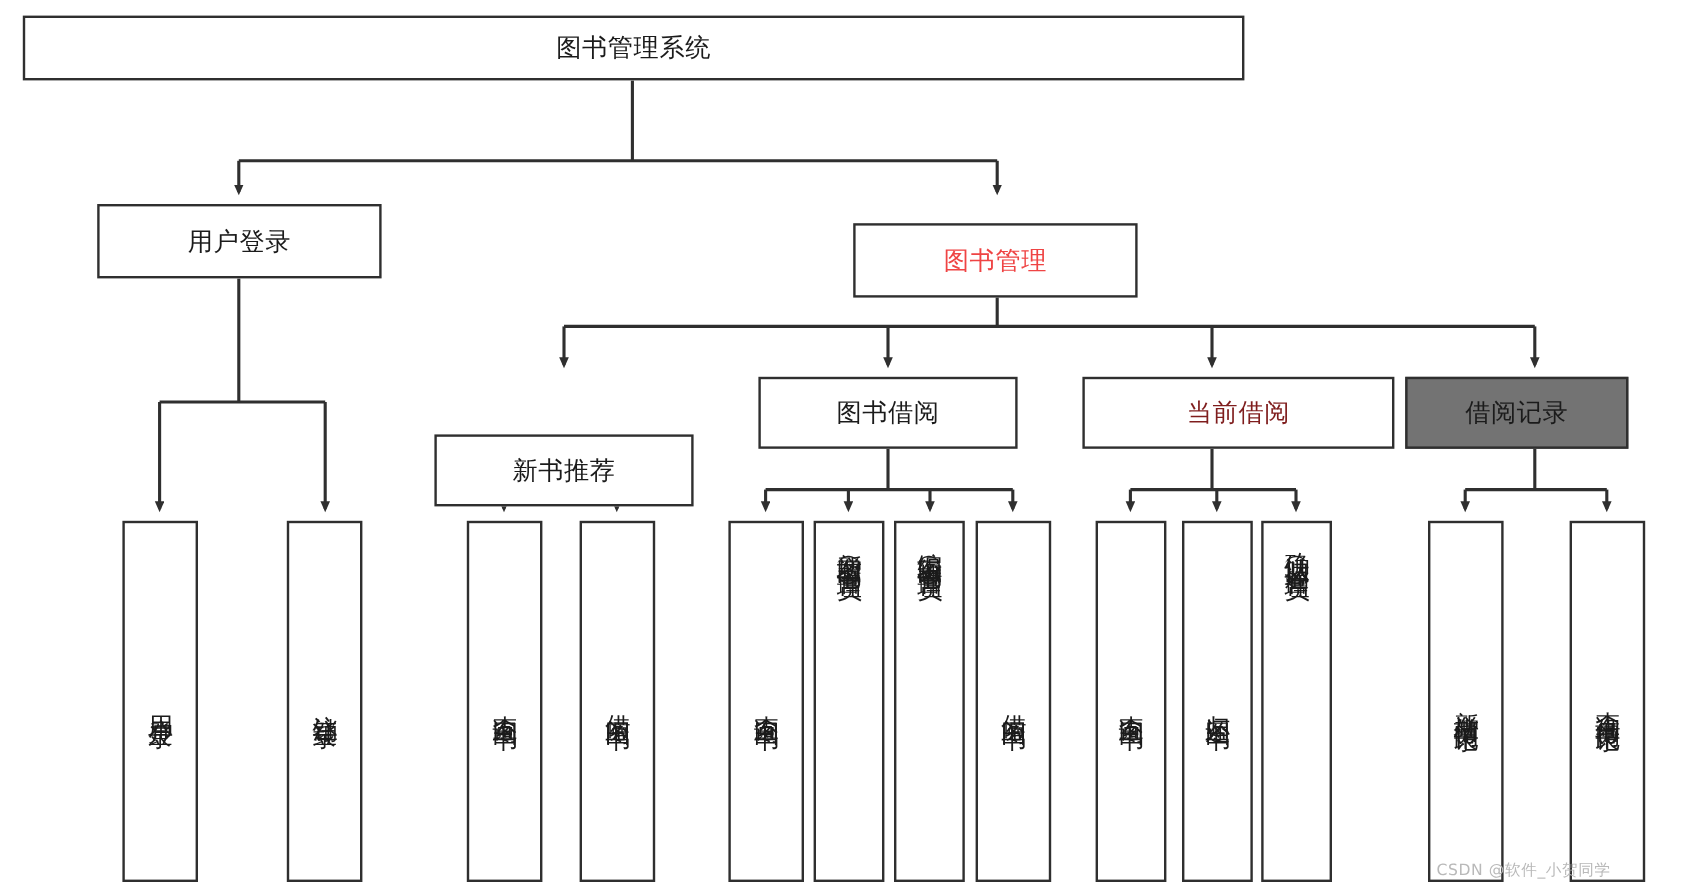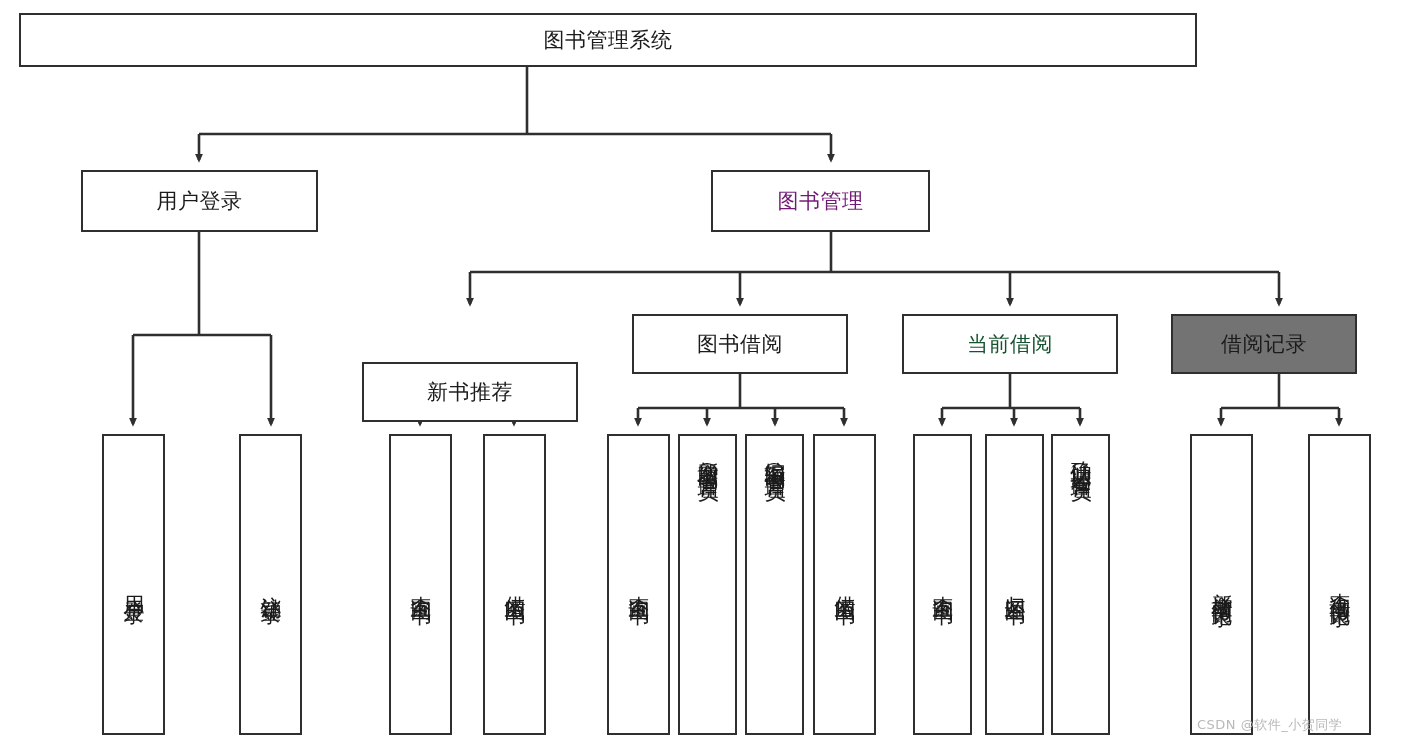--- a/index.html
+++ b/index.html
@@ -111,28 +111,28 @@
       <path d="M1014,408 L1014,424" marker-end="url(#arrow)"></path>
       <path d="M1080,408 L1080,424" marker-end="url(#arrow)"></path>
 
       <path d="M1279,374 L1279,408"></path>
       <path d="M1221,408 L1339,408"></path>
       <path d="M1221,408 L1221,424" marker-end="url(#arrow)"></path>
       <path d="M1339,408 L1339,424" marker-end="url(#arrow)"></path>
     </g>
   </svg>
 
-  <div class="node horiz" style="left: 19px; top: 13px; width: 1178px; height: 54px; border-color: rgb(47, 47, 47); background: rgb(255, 255, 255); color: rgb(27, 27, 27);">图书管理系统</div>
+  <div class="node horiz" style="left: 19px; top: 13px; width: 1018px; height: 54px; border-color: rgb(47, 47, 47); background: rgb(255, 255, 255); color: rgb(27, 27, 27);">图书管理系统</div>
 
   <div class="node horiz" style="left: 81px; top: 170px; width: 237px; height: 62px; border-color: rgb(47, 47, 47); background: rgb(255, 255, 255); color: rgb(27, 27, 27);">用户登录</div>
-  <div class="node horiz" style="left: 711px; top: 170px; width: 219px; height: 62px; border-color: rgb(47, 47, 47); background: rgb(255, 255, 255); color: #701a75;">图书管理</div>
+  <div class="node horiz" style="left: 711px; top: 186px; width: 237px; height: 62px; border-color: rgb(47, 47, 47); background: rgb(255, 255, 255); color: #ef4444;">图书管理</div>
 
   <div class="node horiz" style="left: 362px; top: 314px; width: 216px; height: 60px; border-color: rgb(47, 47, 47); background: rgb(255, 255, 255); color: rgb(27, 27, 27); margin-top: 48px;">新书推荐</div>
   <div class="node horiz" style="left: 632px; top: 314px; width: 216px; height: 60px; border-color: rgb(47, 47, 47); background: rgb(255, 255, 255); color: rgb(27, 27, 27);">图书借阅</div>
-  <div class="node horiz" style="left: 902px; top: 314px; width: 216px; height: 60px; border-color: rgb(47, 47, 47); background: rgb(255, 255, 255); color: #14532d;">当前借阅</div>
+  <div class="node horiz" style="left: 902px; top: 314px; width: 260px; height: 60px; border-color: rgb(47, 47, 47); background: rgb(255, 255, 255); color: #7f1d1d;">当前借阅</div>
   <div class="node horiz" style="left: 1171px; top: 314px; width: 186px; height: 60px; border-color: rgb(47, 47, 47); background: #737373; color: rgb(27, 27, 27);">借阅记录</div>
 
   <div class="node vert" style="left: 102px; top: 434px; width: 63px; height: 301px; border-color: rgb(47, 47, 47); background: rgb(255, 255, 255); color: rgb(27, 27, 27);">用户登录</div>
   <div class="node vert" style="left: 239px; top: 434px; width: 63px; height: 301px; border-color: rgb(47, 47, 47); background: rgb(255, 255, 255); color: rgb(27, 27, 27);">注销登录</div>
   <div class="node vert" style="left: 389px; top: 434px; width: 63px; height: 301px; border-color: rgb(47, 47, 47); background: rgb(255, 255, 255); color: rgb(27, 27, 27);">查询图书</div>
   <div class="node vert" style="left: 483px; top: 434px; width: 63px; height: 301px; border-color: rgb(47, 47, 47); background: rgb(255, 255, 255); color: rgb(27, 27, 27);">借阅图书</div>
   <div class="node vert" style="left: 607px; top: 434px; width: 63px; height: 301px; border-color: rgb(47, 47, 47); background: rgb(255, 255, 255); color: rgb(27, 27, 27);">查询图书</div>
   <div class="node vert top" style="left: 678px; top: 434px; width: 59px; height: 301px; border-color: rgb(47, 47, 47); background: rgb(255, 255, 255); color: rgb(27, 27, 27);">新增图书（管理员）</div>
   <div class="node vert top" style="left: 745px; top: 434px; width: 59px; height: 301px; border-color: rgb(47, 47, 47); background: rgb(255, 255, 255); color: rgb(27, 27, 27);">编辑图书（管理员）</div>
   <div class="node vert" style="left: 813px; top: 434px; width: 63px; height: 301px; border-color: rgb(47, 47, 47); background: rgb(255, 255, 255); color: rgb(27, 27, 27);">借阅图书</div>

